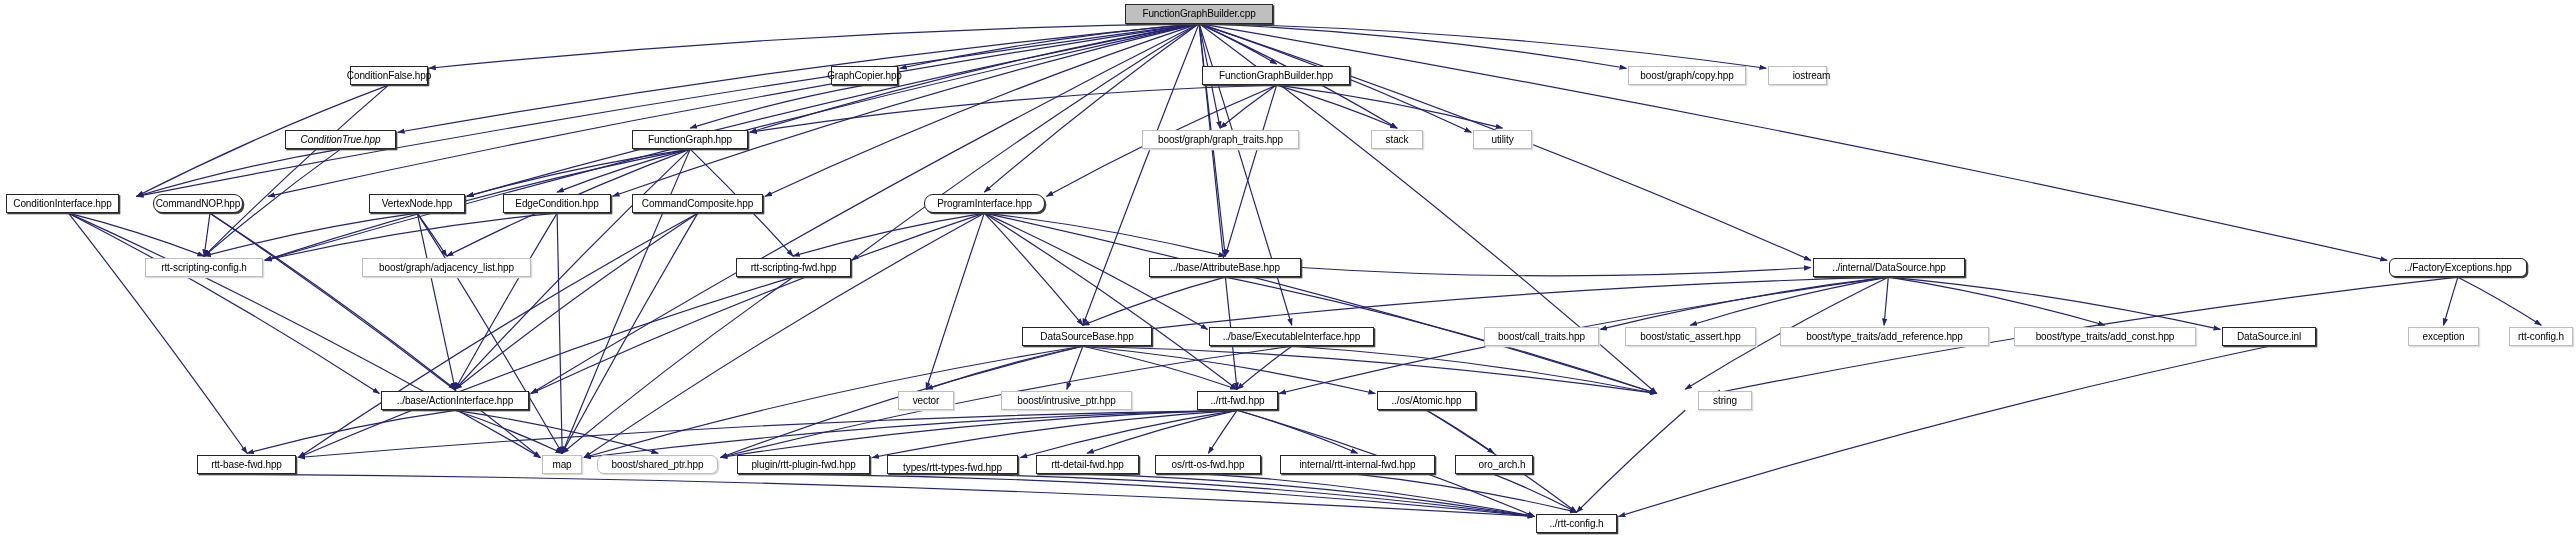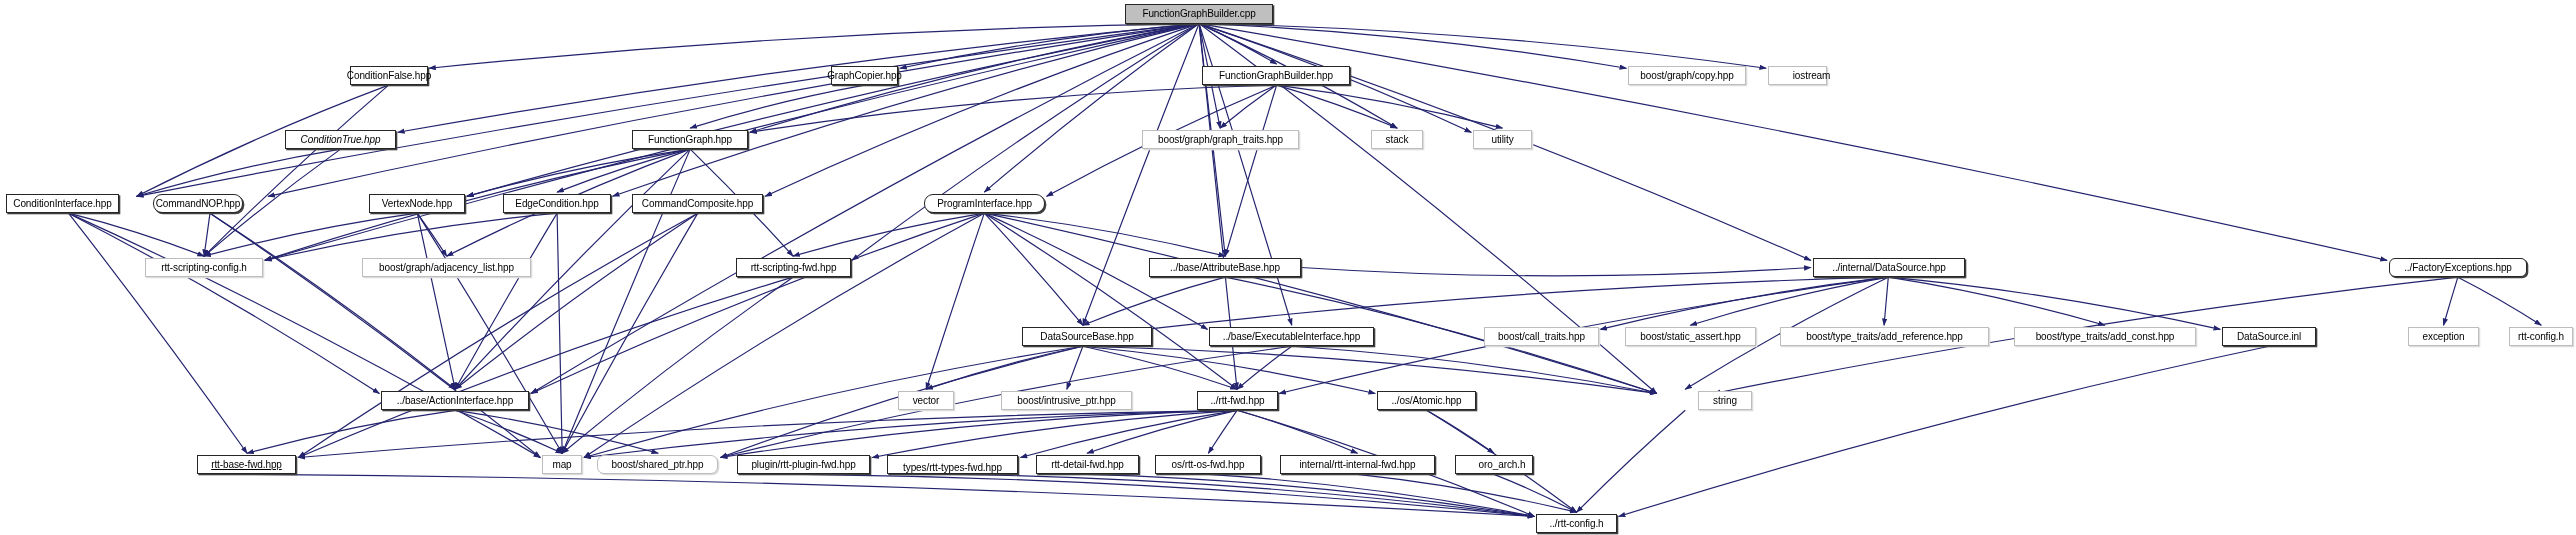--- a/index.html
+++ b/index.html
@@ -253,21 +253,21 @@
       </div>
       <div class="node solid" style="left: 1377px; top: 391px; width: 99px;">
         <span>../os/Atomic.hpp</span>
       </div>
       <div class="node light" style="left: 1658px; top: 391px; width: 54px; margin-left: 40px;">
         <span>string</span>
       </div>
       <div class="node solid" style="left: 381px; top: 391px; width: 148px;">
         <span>../base/ActionInterface.hpp</span>
       </div>
-      <div class="node solid" style="left: 197px; top: 455px; width: 99px; text-decoration: underline;">
+      <div class="node solid" style="left: 197px; top: 455px; width: 99px;">
         <span>rtt-base-fwd.hpp</span>
       </div>
       <div class="node light" style="left: 542px; top: 455px; width: 40px;">
         <span>map</span>
       </div>
       <div class="node light" style="left: 597px; top: 455px; width: 121px; border-radius: 7px;">
         <span>boost/shared_ptr.hpp</span>
       </div>
       <div class="node solid" style="left: 737px; top: 455px; width: 133px;">
         <span>plugin/rtt-plugin-fwd.hpp</span>

